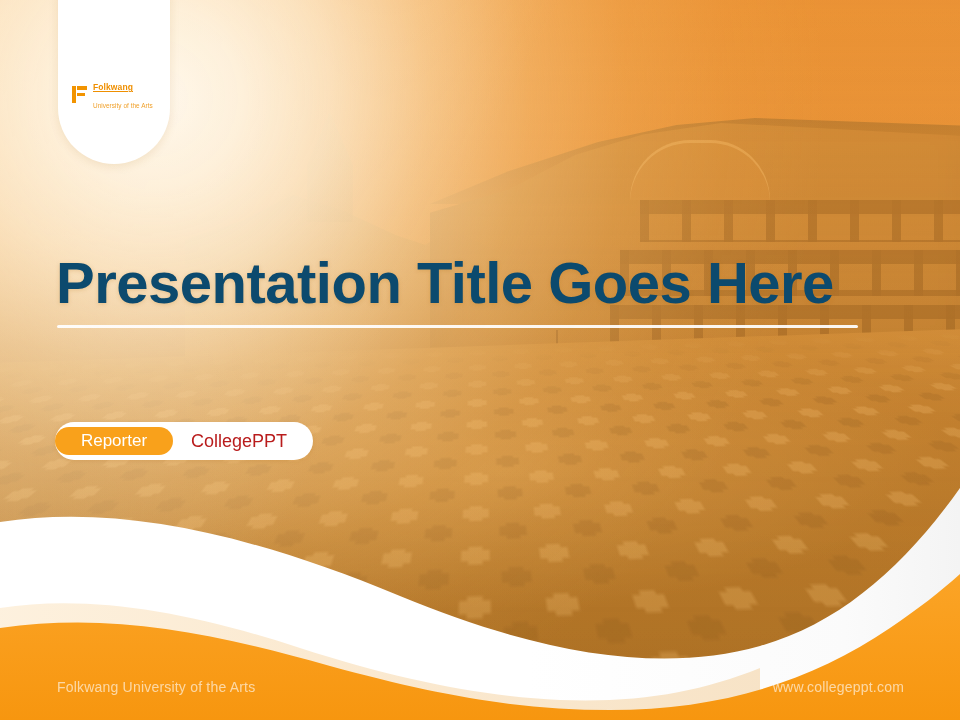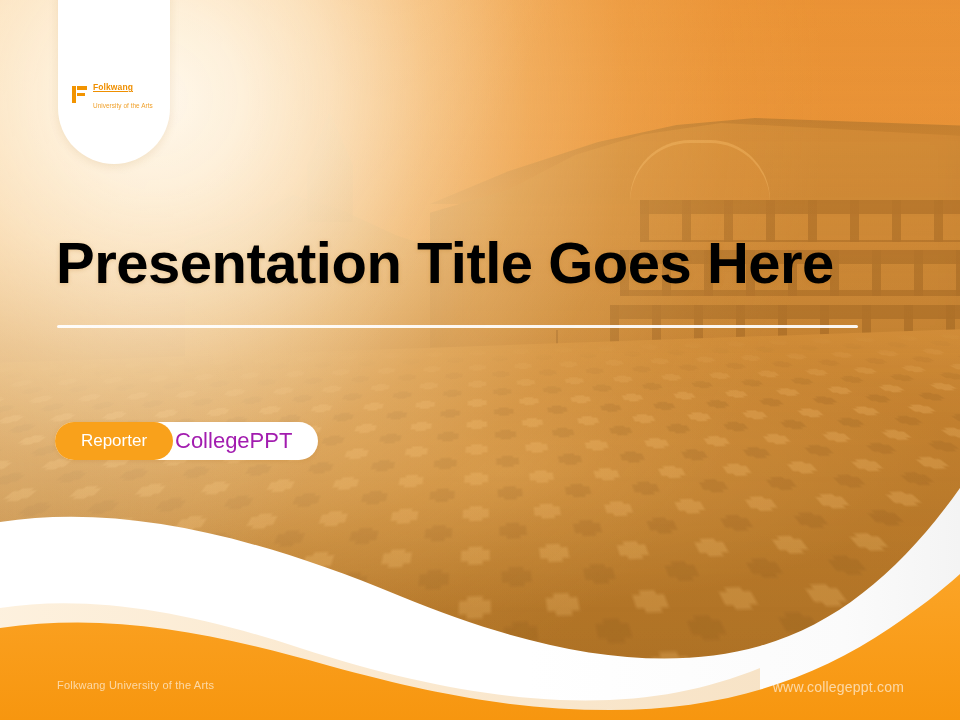--- a/index.html
+++ b/index.html
@@ -238,25 +238,25 @@
     font-size: 6.4px;
     color: #f0a02a;
     letter-spacing: .05px;
     white-space: nowrap;
   }
 
   
   .title {
     position: absolute;
     left: 56px;
-    top: 232px;
+    top: 252px;
     width: 860px;
     font-size: 58px;
     font-weight: bold;
-    color: #000000;
+    color: #0c4a6e;
     letter-spacing: -0.5px;
     line-height: 1.08;
     text-shadow: 0 1px 4px rgba(180,110,20,.25);
     white-space: nowrap;
   }
   .divider {
     position: absolute;
     left: 57px;
     top: 325px;
     width: 801px;
@@ -283,55 +283,55 @@
     top: 422px;
     height: 38px;
     display: flex;
     align-items: center;
     background: #ffffff;
     border-radius: 19px;
     padding: 0 4px 0 0;
     box-shadow: 0 1px 4px rgba(170,105,20,.18);
   }
   .pill-left {
-    height: 38px;
+    height: 28px;
     min-width: 118px;
     padding: 0 16px;
     display: flex;
     align-items: center;
     justify-content: center;
     background: #f9a11b;
     color: #ffffff;
     border-radius: 19px;
     font-size: 17px;
     box-sizing: border-box;
   }
   .pill-right {
-    padding: 0 22px 0 2px;
-    color: #a21caf;
-    font-size: 22px;
+    padding: 0 22px 0 18px;
+    color: #b91c1c;
+    font-size: 18px;
     white-space: nowrap;
   }
 
   
   .waves {
     position: absolute;
     left: 0;
     bottom: 0;
     width: 960px;
     height: 260px;
   }
   .waves svg { display: block; width: 960px; height: 260px; }
 
   
   .footer-left {
     position: absolute;
     left: 57px;
     top: 679px;
-    font-size: 11px;
+    font-size: 14px;
     color: rgba(255,255,255,.62);
     letter-spacing: .2px;
   }
   .footer-right {
     position: absolute;
     right: 56px;
     top: 679px;
     font-size: 14px;
     color: rgba(255,255,255,.62);
     letter-spacing: .2px;

